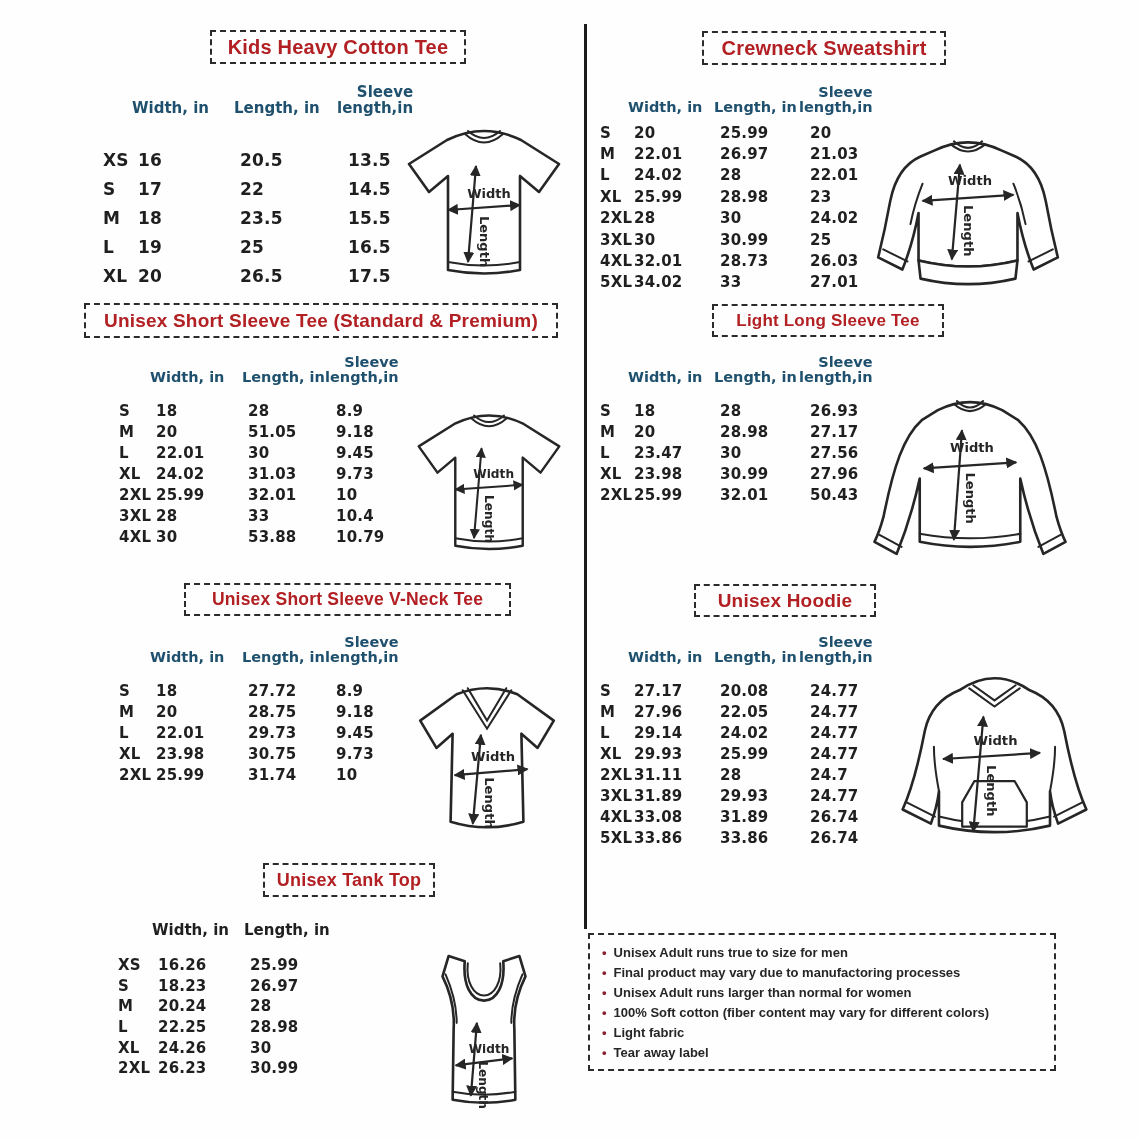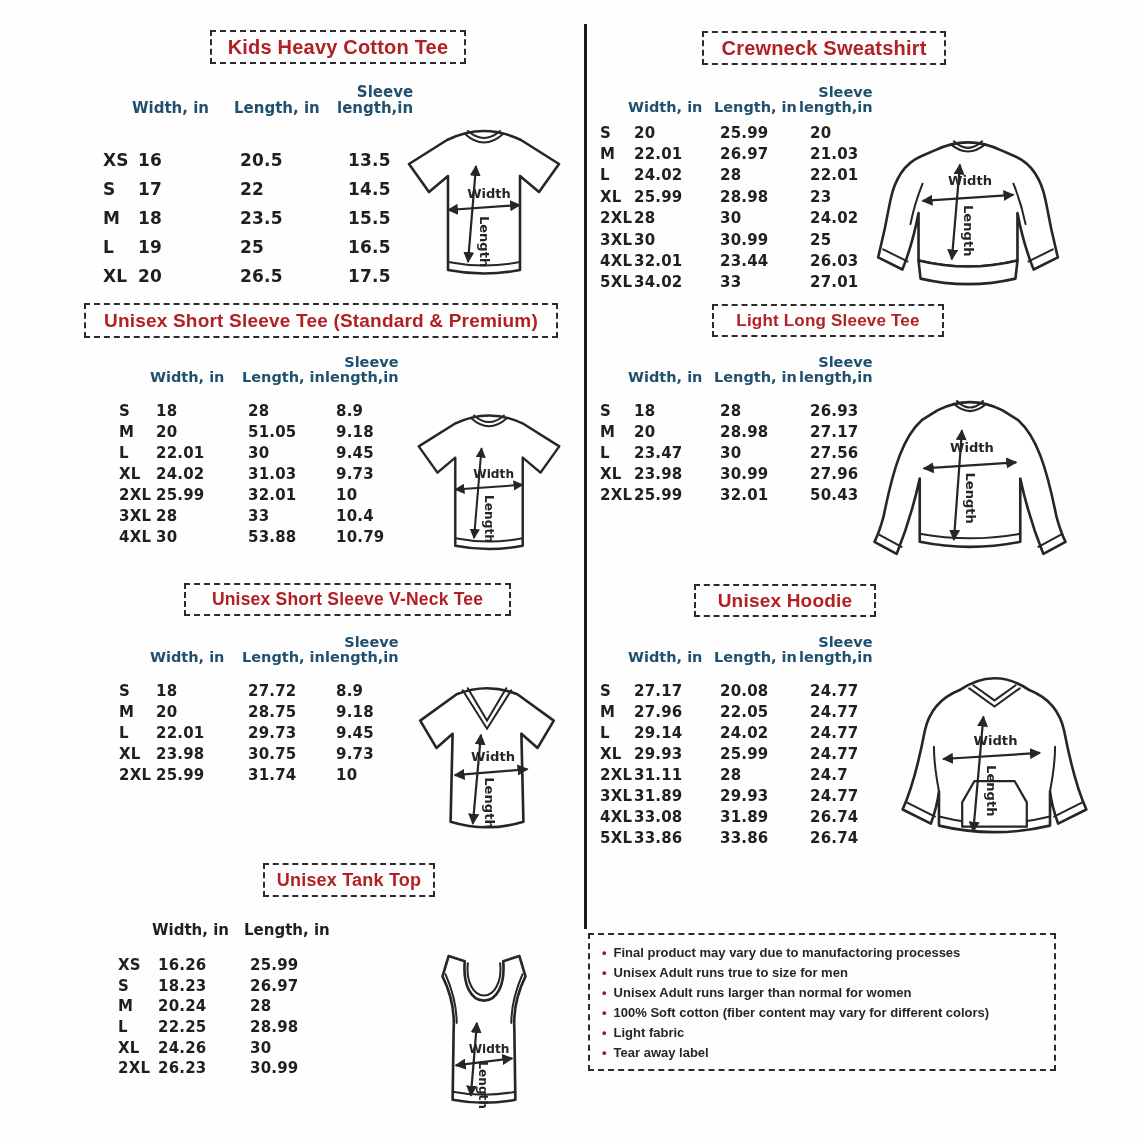--- a/index.html
+++ b/index.html
@@ -156,21 +156,21 @@
     </div>
     <div class="trow">
       <span class="td size">3XL</span>
       <span class="td">30</span>
       <span class="td">30.99</span>
       <span class="td">25</span>
     </div>
     <div class="trow">
       <span class="td size">4XL</span>
       <span class="td">32.01</span>
-      <span class="td">23.44</span>
+      <span class="td">28.73</span>
       <span class="td">26.03</span>
     </div>
     <div class="trow">
       <span class="td size">5XL</span>
       <span class="td">34.02</span>
       <span class="td">33</span>
       <span class="td">27.01</span>
     </div>
   </div>
 
@@ -519,19 +519,19 @@
   <path class="detail" d="M27,26 C34,42 38,58 38,74"></path>
   <path class="detail" d="M103,26 C96,42 92,58 92,74"></path>
   <path class="detail" d="M34,142 Q65,148 96,142"></path>
   <line class="dim" x1="37" y1="116" x2="93" y2="109" marker-start="url(#ahT)" marker-end="url(#ahT)"></line>
   <line class="dim" x1="58" y1="74" x2="52" y2="146" marker-start="url(#ahT)" marker-end="url(#ahT)"></line>
   <text class="dim-label" x="70" y="104" text-anchor="middle" style="font-size:12px">Width</text>
   <text class="dim-label" transform="translate(60,112) rotate(90)" style="font-size:12px">Length</text>
 </svg>
 
 <div class="abs notes-box" style="left:588px;top:933px;width:468px;height:138px">
+    <div class="note"><span class="dot">•</span><span>Unisex Adult runs true to size for men</span></div>
     <div class="note"><span class="dot">•</span><span>Final product may vary due to manufactoring processes</span></div>
-    <div class="note"><span class="dot">•</span><span>Unisex Adult runs true to size for men</span></div>
     <div class="note"><span class="dot">•</span><span>Unisex Adult runs larger than normal for women</span></div>
     <div class="note"><span class="dot">•</span><span>100% Soft cotton (fiber content may vary for different colors)</span></div>
     <div class="note"><span class="dot">•</span><span>Light fabric</span></div>
     <div class="note"><span class="dot">•</span><span>Tear away label</span></div>
   </div>
 
 </body></html>

